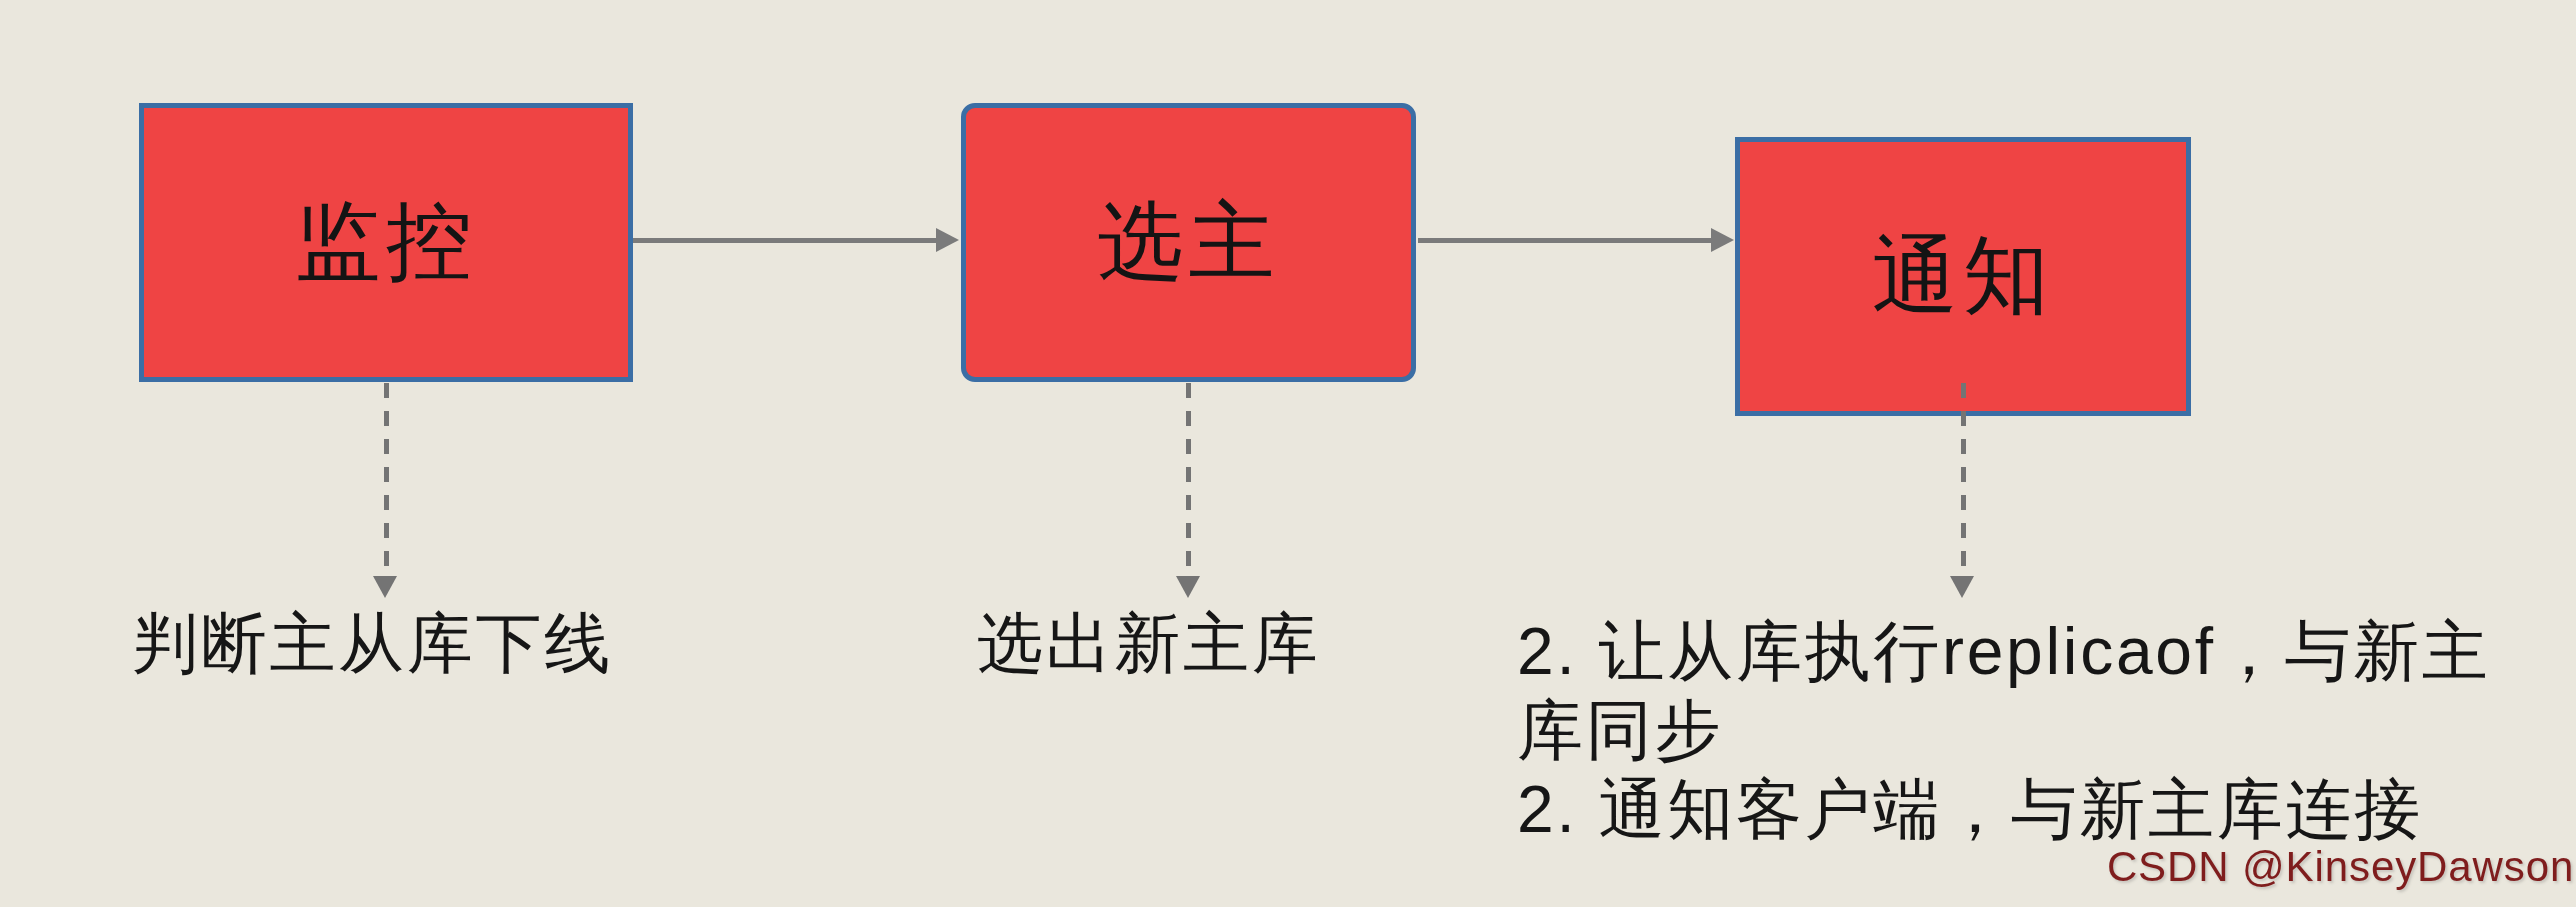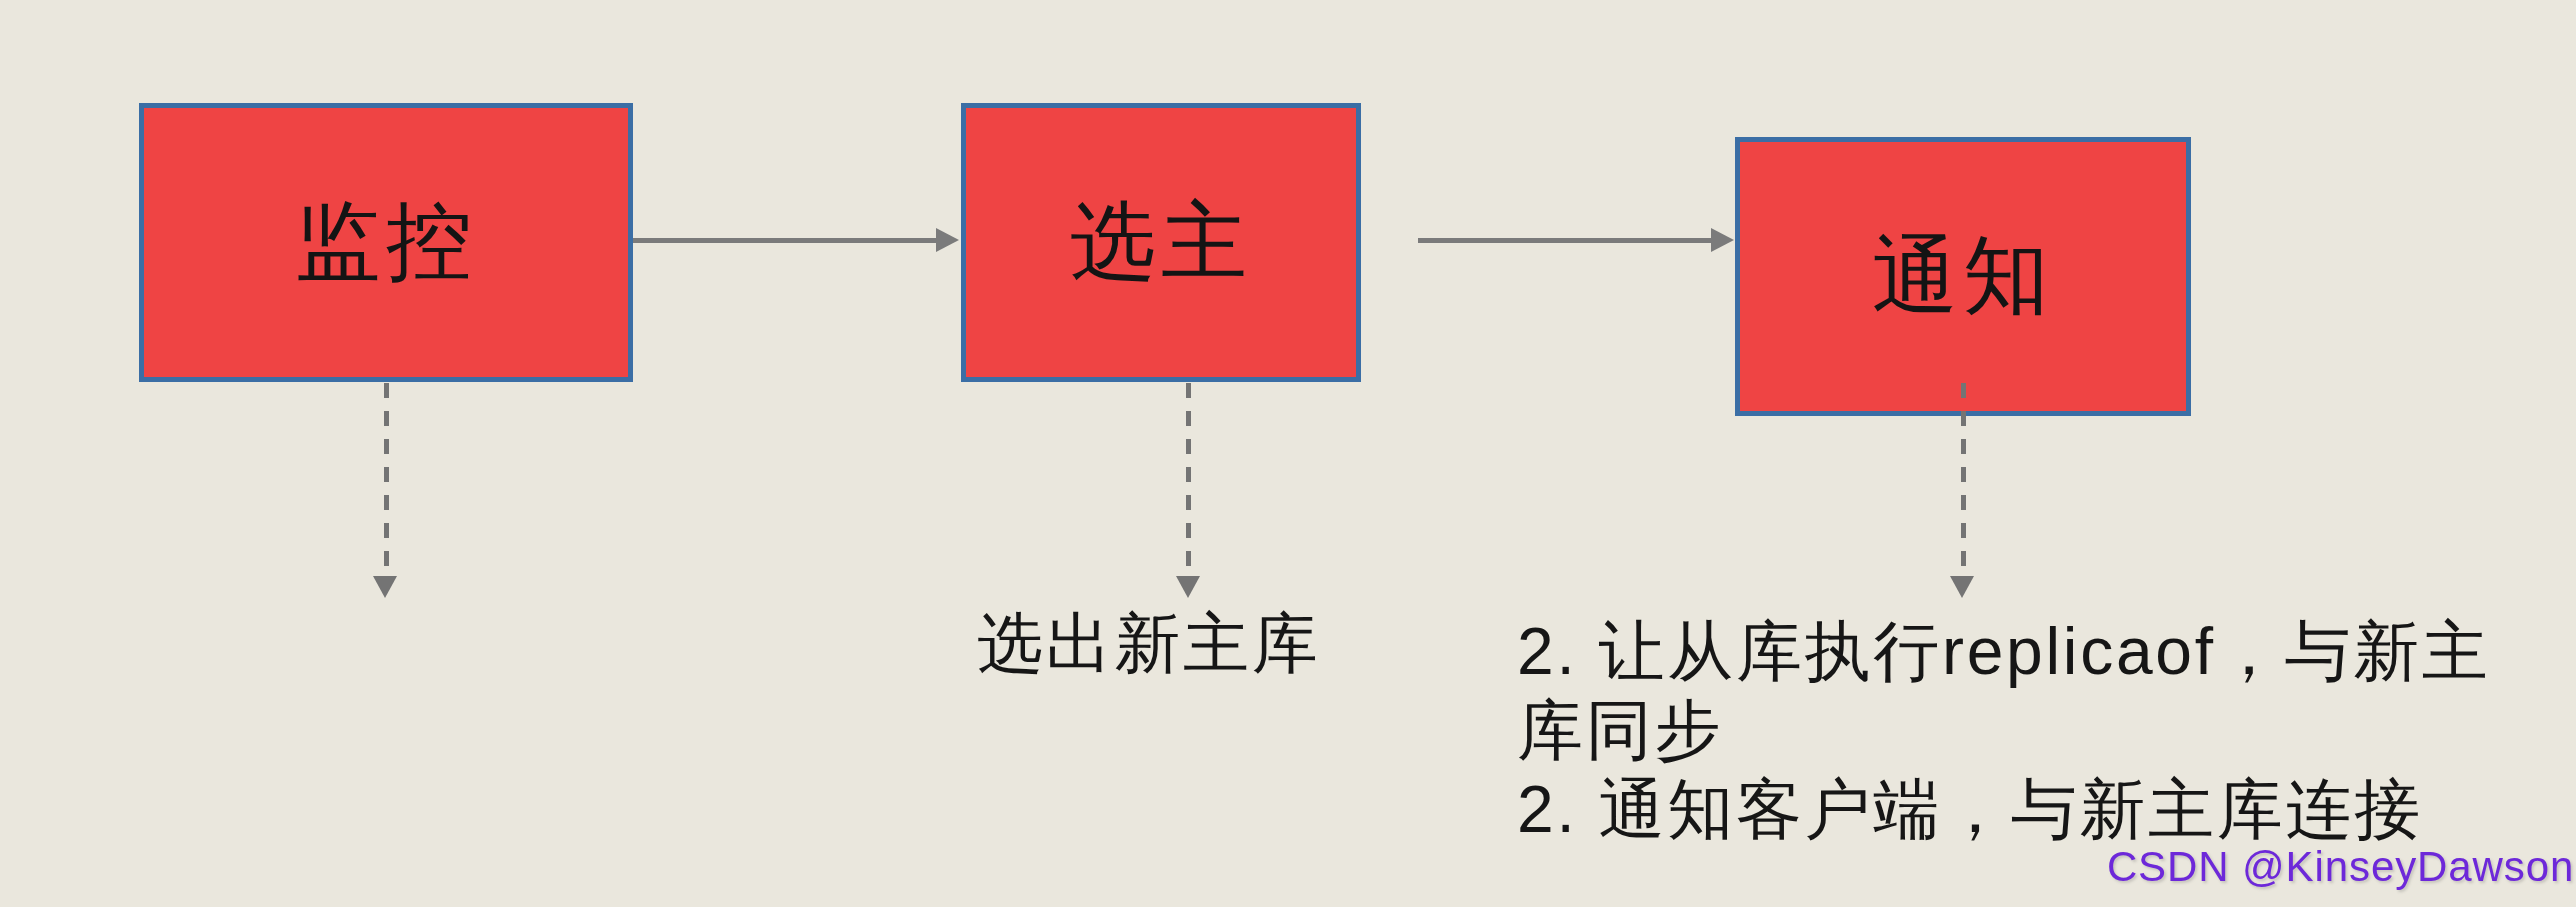--- a/index.html
+++ b/index.html
@@ -26,21 +26,21 @@
     align-items: center;
     justify-content: center;
   }
   .node-label {
     font-size: 86px;
     color: #141414;
     letter-spacing: 5.3px;
     white-space: nowrap;
   }
   #node-monitor { left: 139px; width: 494px; }
-  #node-elect   { left: 961px; width: 400px; }
+  #node-elect   { left: 961px; width: 455px; border-radius: 14px; }
   #node-notify  { left: 1735px; width: 456px; margin-top: 34px; }
 
   
   .h-arrow-line {
     position: absolute;
     top: 238px;
     height: 5.3px;
     background: #7B7B7B;
   }
   .h-arrow-head {
@@ -97,21 +97,21 @@
   #anno-monitor { left: 132px;  top: 604px; }
   #anno-elect   { left: 977px; top: 604px; }
   #anno-notify  { left: 1517px; top: 612px; }
 
   
   .watermark {
     position: absolute;
     right: 1.8px;
     top: 843px;
     font-size: 42px;
-    color: #6d28d9;
+    color: #7f1d1d;
     text-shadow: 1.8px 1.8px 2.7px rgba(90, 90, 90, 0.25);
     letter-spacing: 0.9px;
     white-space: nowrap;
   }
 </style>
 </head>
 <body>
 
 <div class="canvas">
 
@@ -130,20 +130,23 @@
   <div class="h-arrow-line" id="arrow2-line"></div>
   <div class="h-arrow-head" id="arrow2-head"></div>
 
   <div class="v-dash" id="dash1"></div>
   <div class="v-dash-head" id="dash1-head"></div>
   <div class="v-dash" id="dash2"></div>
   <div class="v-dash-head" id="dash2-head"></div>
   <div class="v-dash" id="dash3"></div>
   <div class="v-dash-head" id="dash3-head"></div>
 
+  <div class="annotation" id="anno-monitor">
+    <div>判断主从库下线</div>
+  </div>
   <div class="annotation" id="anno-elect">
     <div>选出新主库</div>
   </div>
   <div class="annotation" id="anno-notify">
     <div>2. 让从库执行replicaof，与新主</div>
     <div>库同步</div>
     <div>2. 通知客户端，与新主库连接</div>
   </div>
 
   <div class="watermark">CSDN @KinseyDawson</div>

